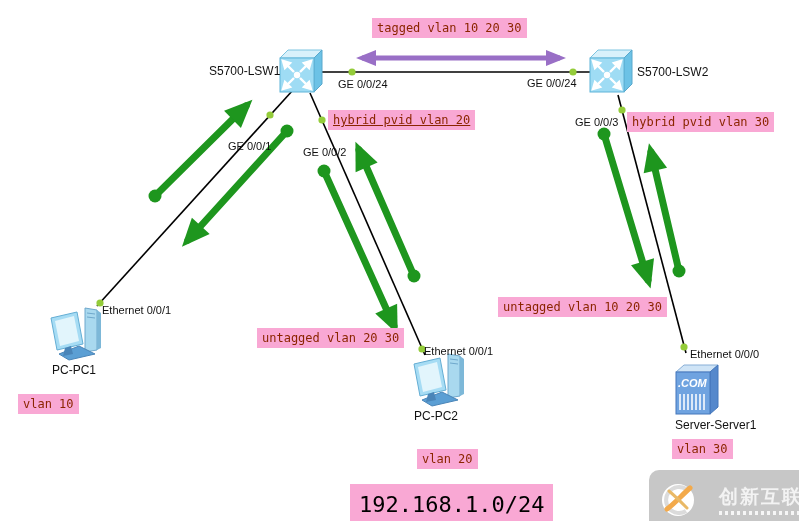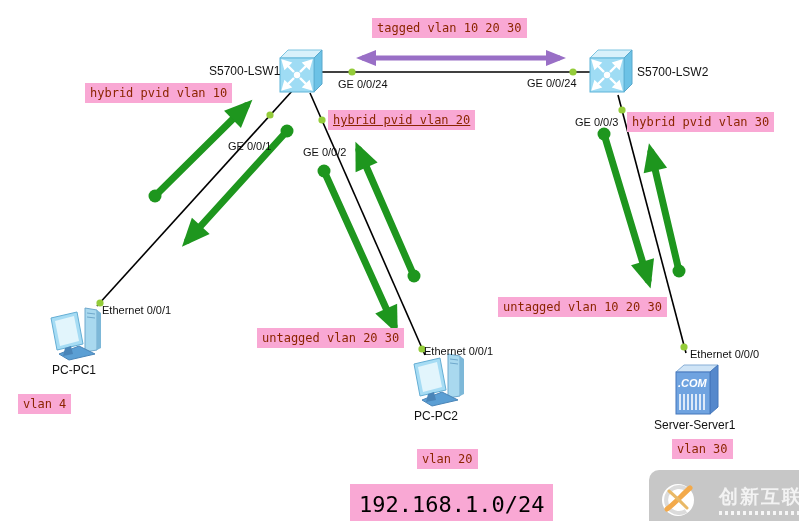--- a/index.html
+++ b/index.html
@@ -153,38 +153,37 @@
           <line x1="28" y1="32" x2="28" y2="48"></line>
         <line x1="32" y1="32" x2="32" y2="48"></line>
       </g>
     </svg>
   </div>
 
   <div class="devlabel" style="left:209px;top:64px;">S5700-LSW1</div>
   <div class="devlabel" style="left:637px;top:65px;">S5700-LSW2</div>
   <div class="devlabel" style="left:52px;top:363px;">PC-PC1</div>
   <div class="devlabel" style="left:414px;top:409px;">PC-PC2</div>
-  <div class="devlabel" style="left:654px;top:418px;text-align:center;">Server-Server1</div>
+  <div class="devlabel" style="left:675px;top:418px;text-align:center;">Server-Server1</div>
 
   <div class="portlabel" style="left:338px;top:78px;">GE 0/0/24</div>
   <div class="portlabel" style="left:527px;top:77px;">GE 0/0/24</div>
   <div class="portlabel" style="left:228px;top:140px;">GE 0/0/1</div>
   <div class="portlabel" style="left:303px;top:146px;">GE 0/0/2</div>
   <div class="portlabel" style="left:575px;top:116px;">GE 0/0/3</div>
   <div class="portlabel" style="left:102px;top:304px;">Ethernet 0/0/1</div>
   <div class="portlabel" style="left:424px;top:345px;">Ethernet 0/0/1</div>
   <div class="portlabel" style="left:690px;top:348px;">Ethernet 0/0/0</div>
 
   <div class="note" style="left:372px;top:18px;">tagged vlan 10 20 30</div>
-  <div class="note" style="left:85px;top:83px;">hybrid pvid vlan 10</div>
   <div class="note" style="left:328px;top:110px;text-decoration:underline;">hybrid pvid vlan 20</div>
   <div class="note" style="left:627px;top:112px;">hybrid pvid vlan 30</div>
   <div class="note" style="left:257px;top:328px;">untagged vlan 20 30</div>
   <div class="note" style="left:498px;top:297px;">untagged vlan 10 20 30</div>
-  <div class="note" style="left:18px;top:394px;">vlan 4</div>
+  <div class="note" style="left:18px;top:394px;">vlan 10</div>
   <div class="note" style="left:417px;top:449px;">vlan 20</div>
   <div class="note" style="left:672px;top:439px;">vlan 30</div>
   <div class="note big" style="left:350px;top:484px;">192.168.1.0/24</div>
 
   <div class="watermark">
     <svg width="38" height="38" viewBox="0 0 38 38">
       <circle cx="19" cy="19" r="16" fill="#ffffff"></circle>
       <path d="M27,8 A13,13 0 1 0 27,30" fill="none" stroke="#d8d8d8" stroke-width="4"></path>
       <path d="M8,28 C15,23 23,14 31,7" stroke="#f2a33c" stroke-width="5" fill="none" stroke-linecap="round"></path>
       <path d="M10,10 C16,15 22,21 28,27" stroke="#e8b45a" stroke-width="3" fill="none" stroke-linecap="round"></path>

